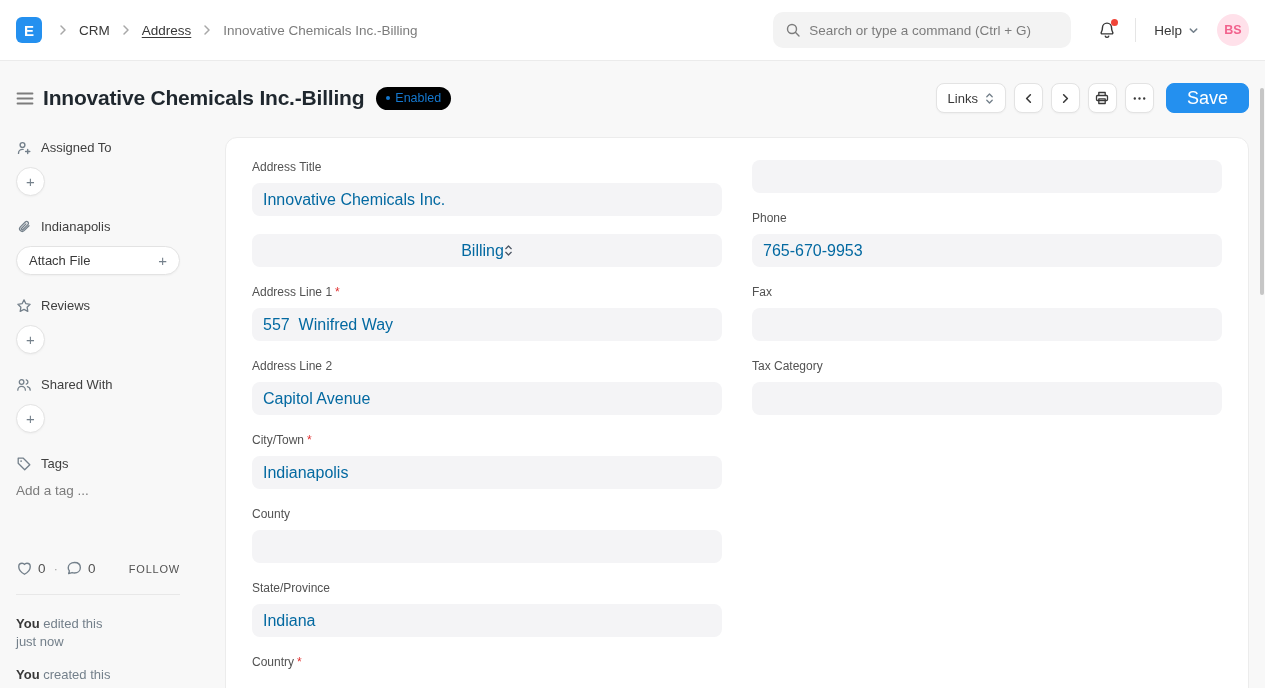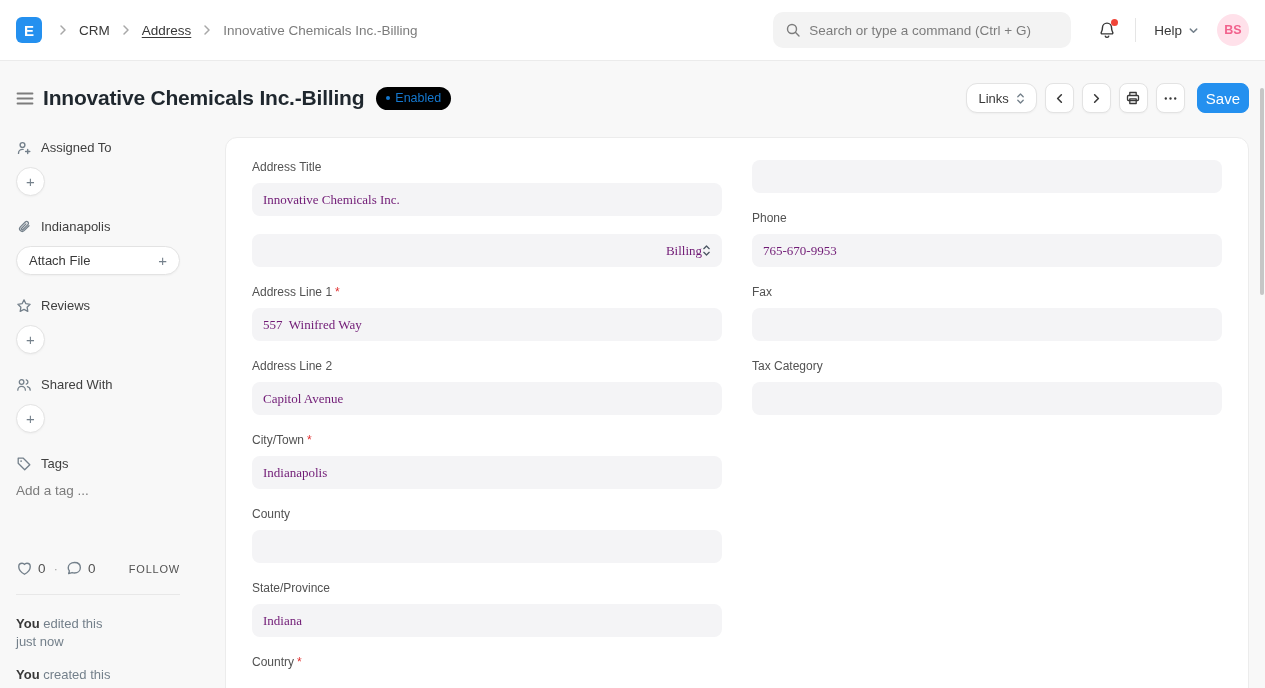--- a/index.html
+++ b/index.html
@@ -58,25 +58,25 @@
     padding:4px 10px 5px; border-radius:999px; display:flex; align-items:center; gap:5px;
   }
   .badge-dot { width:4px; height:4px; border-radius:50%; background:#1579D0; }
   .header-actions { margin-left:auto; display:flex; align-items:center; gap:8px; }
   .btn {
     height:30px; border-radius:8px; background:#fff; border:1px solid #E3E3E3;
     box-shadow:0 1px 2px rgba(0,0,0,.04); font-size:13px; color:#383838;
     display:inline-flex; align-items:center; justify-content:center;
     cursor:pointer; font-family:inherit;
   }
-  .btn-links { padding:4px 11px; gap:7px;border-radius:11px; }
+  .btn-links { padding:4px 11px; gap:7px; }
   .icon-btn { width:29px; }
   .btn-save {
-    background:#2490EF; border:1px solid #2490EF; color:#fff; padding:0 8px;
-    box-shadow:none; margin-left:4px; font-size:15px;
+    background:#2490EF; border:1px solid #2490EF; color:#fff; padding:0 20px;
+    box-shadow:none; margin-left:4px; font-size:18px;
   }
 
   
   .main-row { display:flex; align-items:flex-start; }
   .sidebar { width:225px; flex-shrink:0; padding:3px 16px 0; }
   .sb-head { display:flex; gap:9px; font-size:13px; color:#404040; margin-bottom:11px; }
   .sb-head svg { flex-shrink:0; }
   .plus-btn {
     width:29px; height:29px; border-radius:50%; background:#fff; border:1px solid #E3E3E3;
     box-shadow:0 1px 2px rgba(0,0,0,.04); color:#74808B; display:flex; align-items:center;
@@ -104,23 +104,23 @@
   .card {
     flex:1; margin-right:16px; background:#fff; border:1px solid #ECECEC;
     border-radius:12px; padding:22px 26px; height:860px;
   }
   .form-grid { display:grid; grid-template-columns:1fr 1fr; column-gap:30px; }
   .field { margin-bottom:18px; }
   .field-label { font-size:12px; color:#525252; margin-bottom:7px; height:16px; }
   .req { color:#E03131; margin-left:3px; }
   .control {
     width:100%; height:33px; background:#F4F4F6; border:none; border-radius:8px;
-    padding:0 11px; font-size:13px; color:#701a75; font-family:Liberation Serif, serif; outline:none;
-  }
-  .select-control { display:flex; align-items:center; justify-content:flex-end; cursor:pointer; }
+    padding:0 11px; font-size:16px; color:#0369a1; font-family:Liberation Sans, sans-serif; outline:none;
+  }
+  .select-control { display:flex; align-items:center; justify-content:center; cursor:pointer; }
   .cb-section { margin-top:12px; }
   .cb-row { display:flex; align-items:center; margin-bottom:22px; cursor:pointer; }
   .cb {
     width:15px; height:15px; border:1.5px solid #C7C9CE; border-radius:4px;
     background:#fff; margin-right:10px; flex-shrink:0;
   }
   .cb-label { font-size:13px; color:#383838; }
 
   
   .scroll-thumb { position:absolute; right:1px; top:88px; width:4px; height:207px; background:#C6C6C6; border-radius:2px; }

